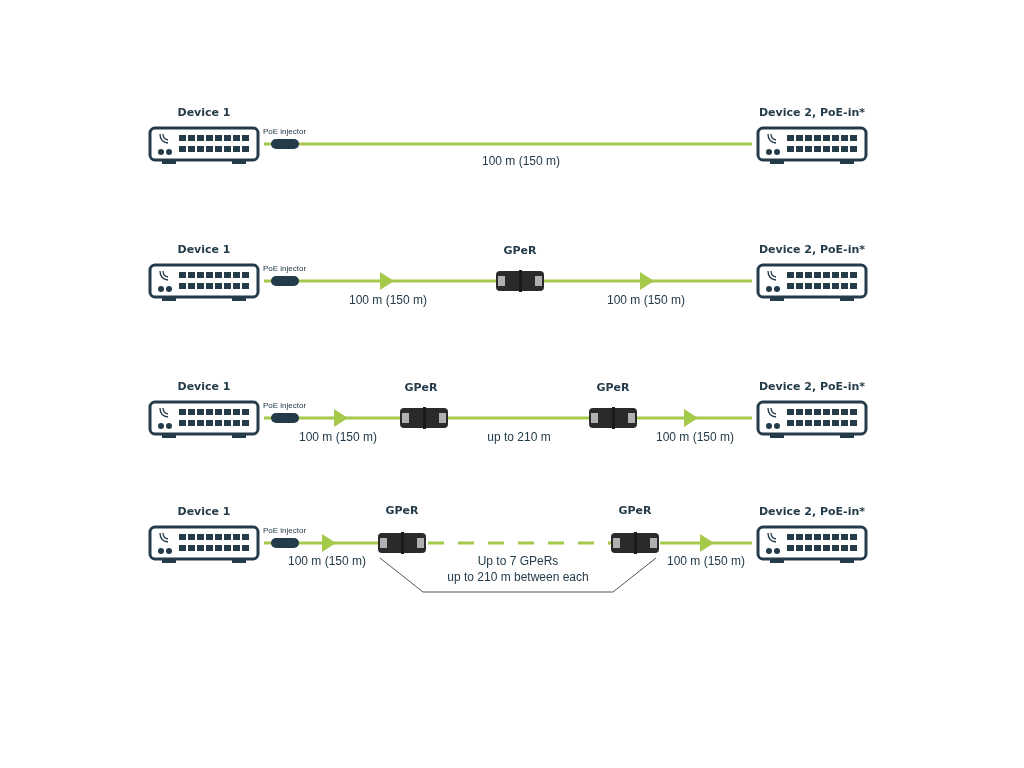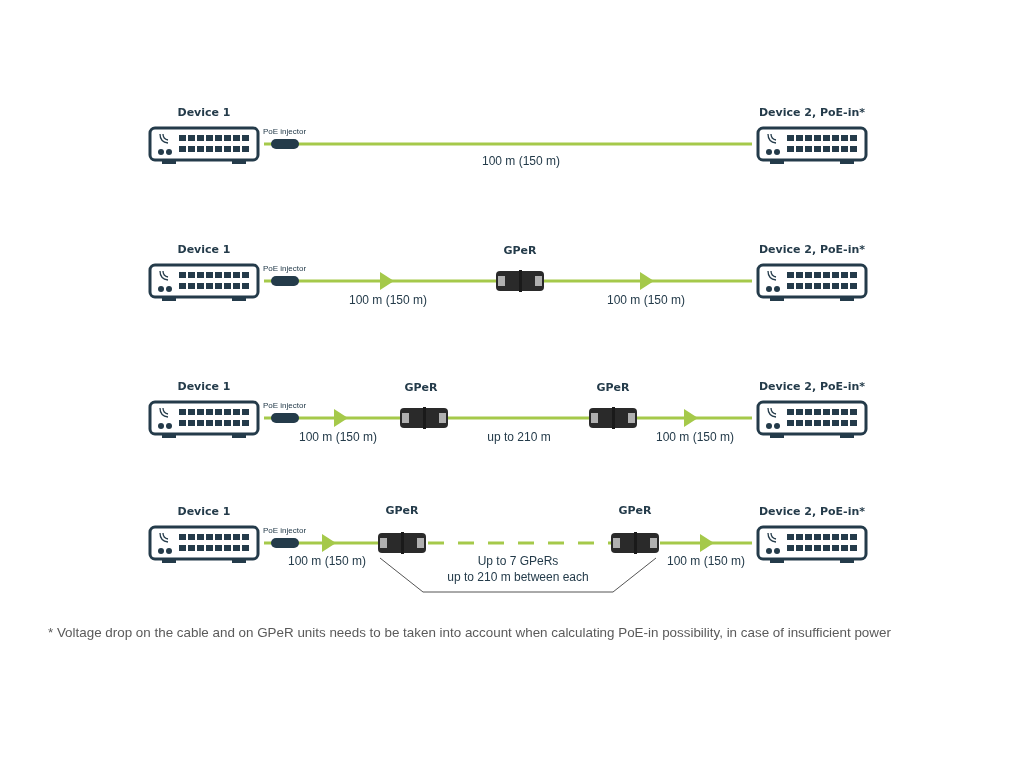--- a/index.html
+++ b/index.html
@@ -104,14 +104,13 @@
       <text x="635" y="514" class="lbl-title" text-anchor="middle">GPeR</text>
       <text x="327" y="565" class="lbl-dist" text-anchor="middle">100 m (150 m)</text>
       <text x="706" y="565" class="lbl-dist" text-anchor="middle">100 m (150 m)</text>
       <polyline points="380,558 423,592 613,592 656,558" fill="none" stroke="#555555" stroke-width="1"></polyline>
       <text x="518" y="565" class="lbl-dist" text-anchor="middle">Up to 7 GPeRs</text>
       <text x="518" y="581" class="lbl-dist" text-anchor="middle">up to 210 m between each</text>
     </g>
 </svg>
 
 <div class="footnote">
-  <div>* Voltage drop on the cable and on GPeR units needs to be taken into account when calculating PoE-in possibility, in case of insufficient power</div>
 </div>
 
 </body></html>

